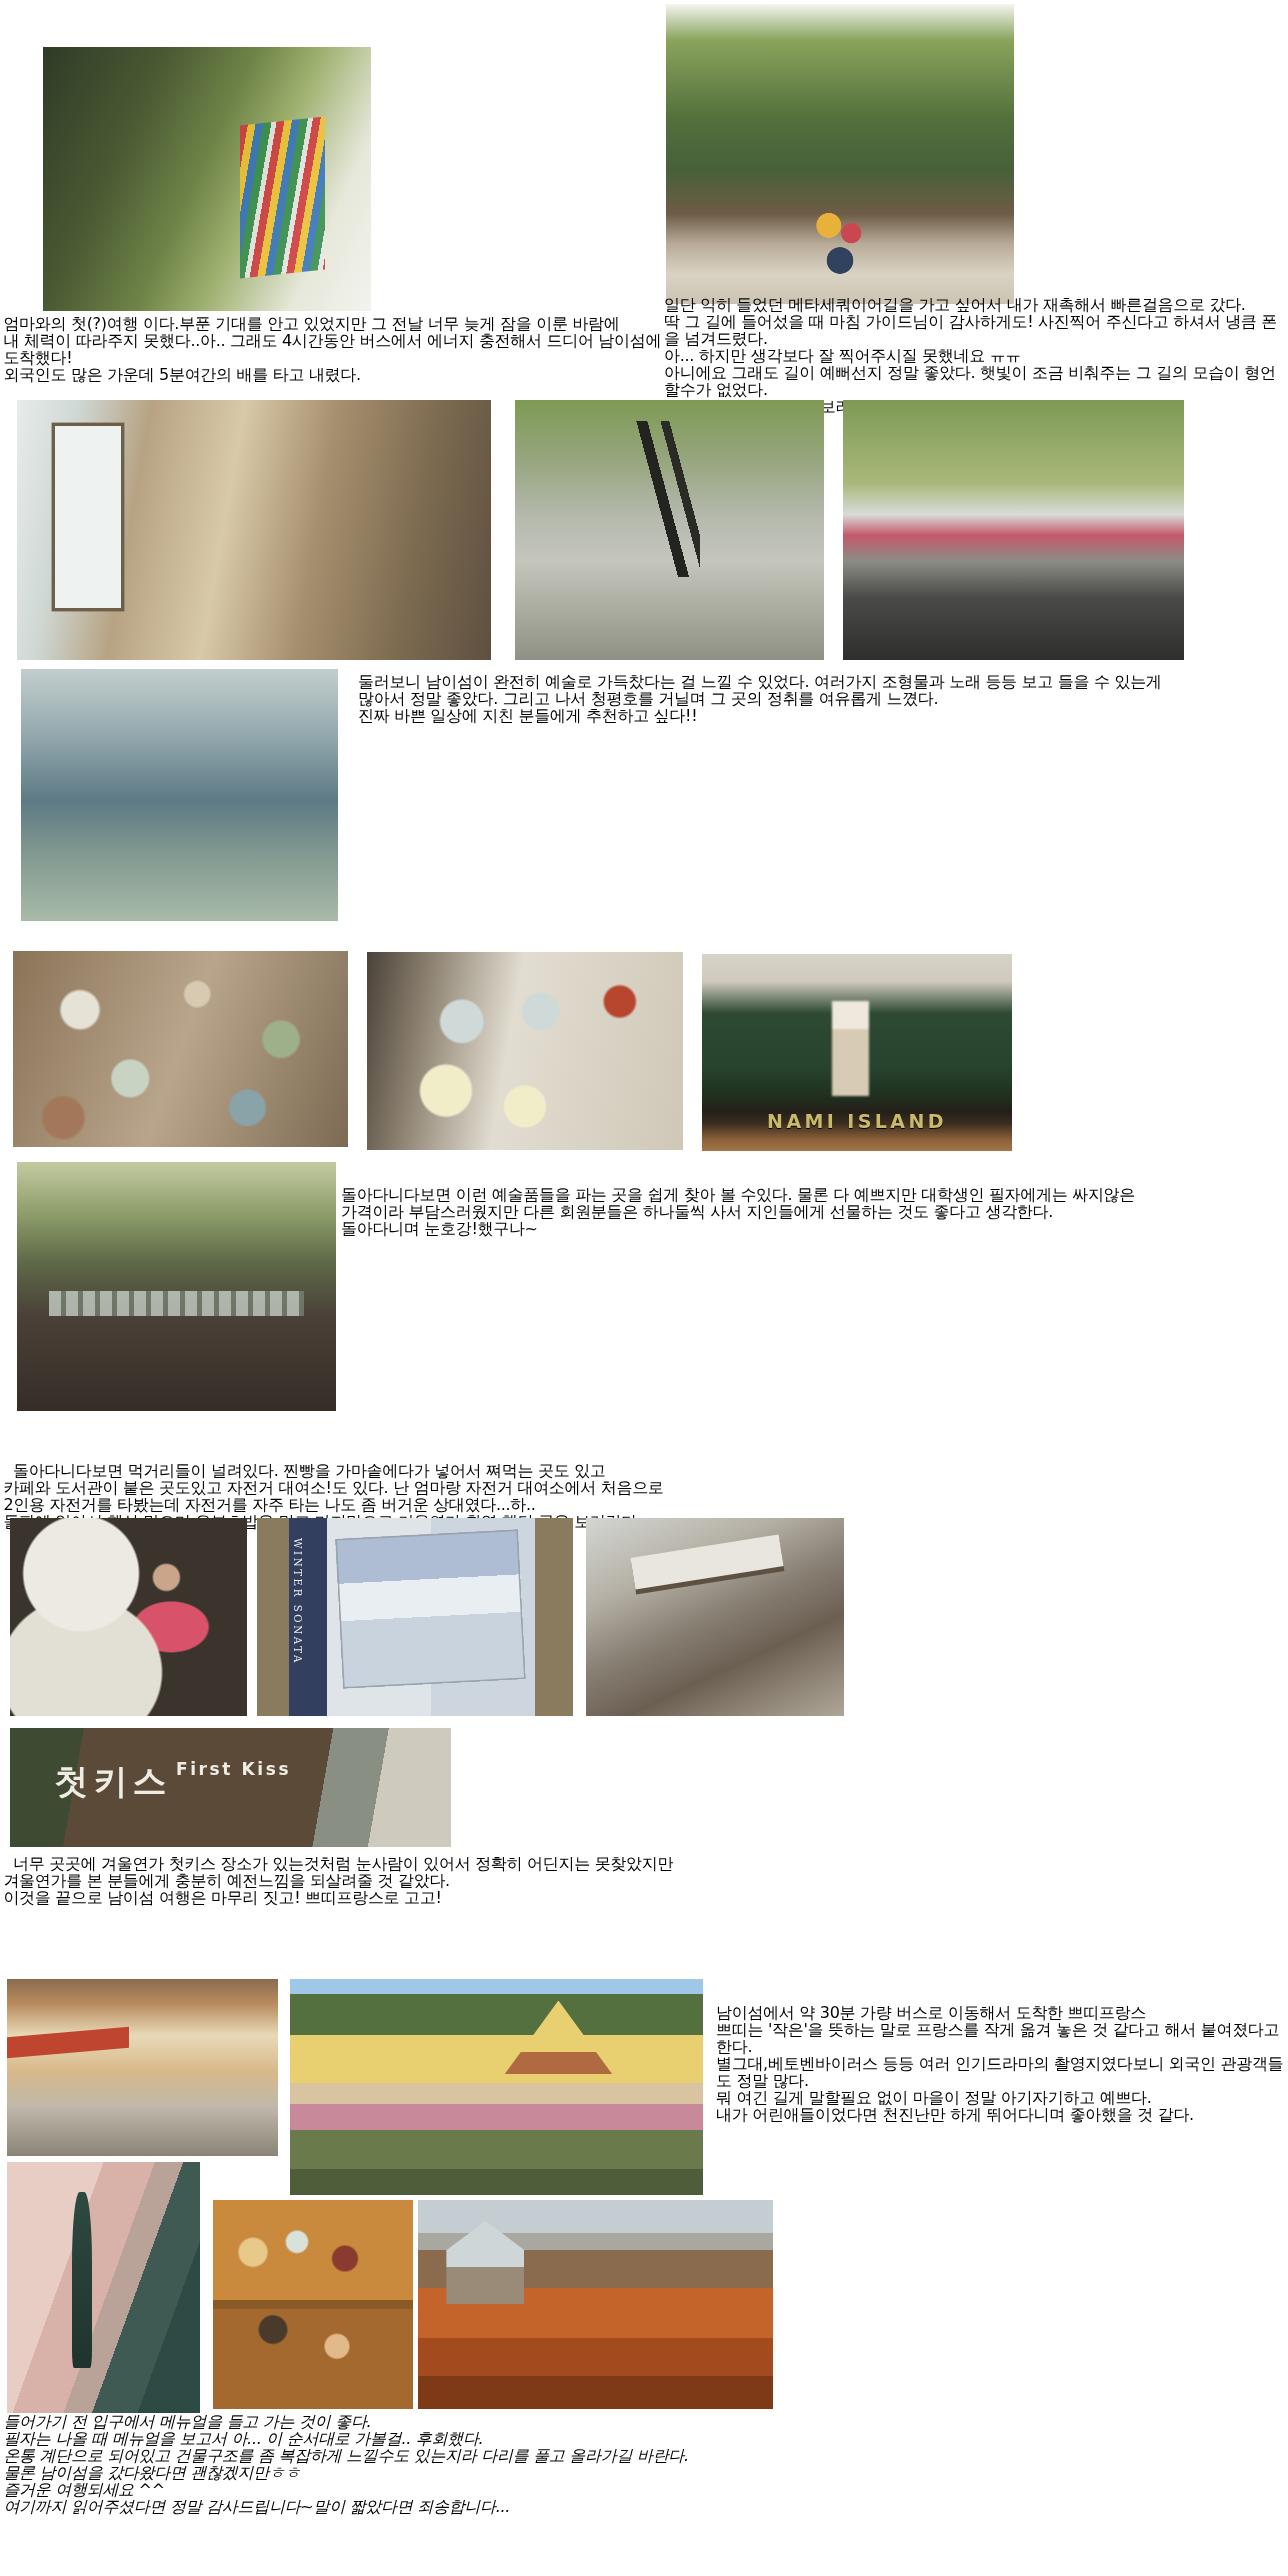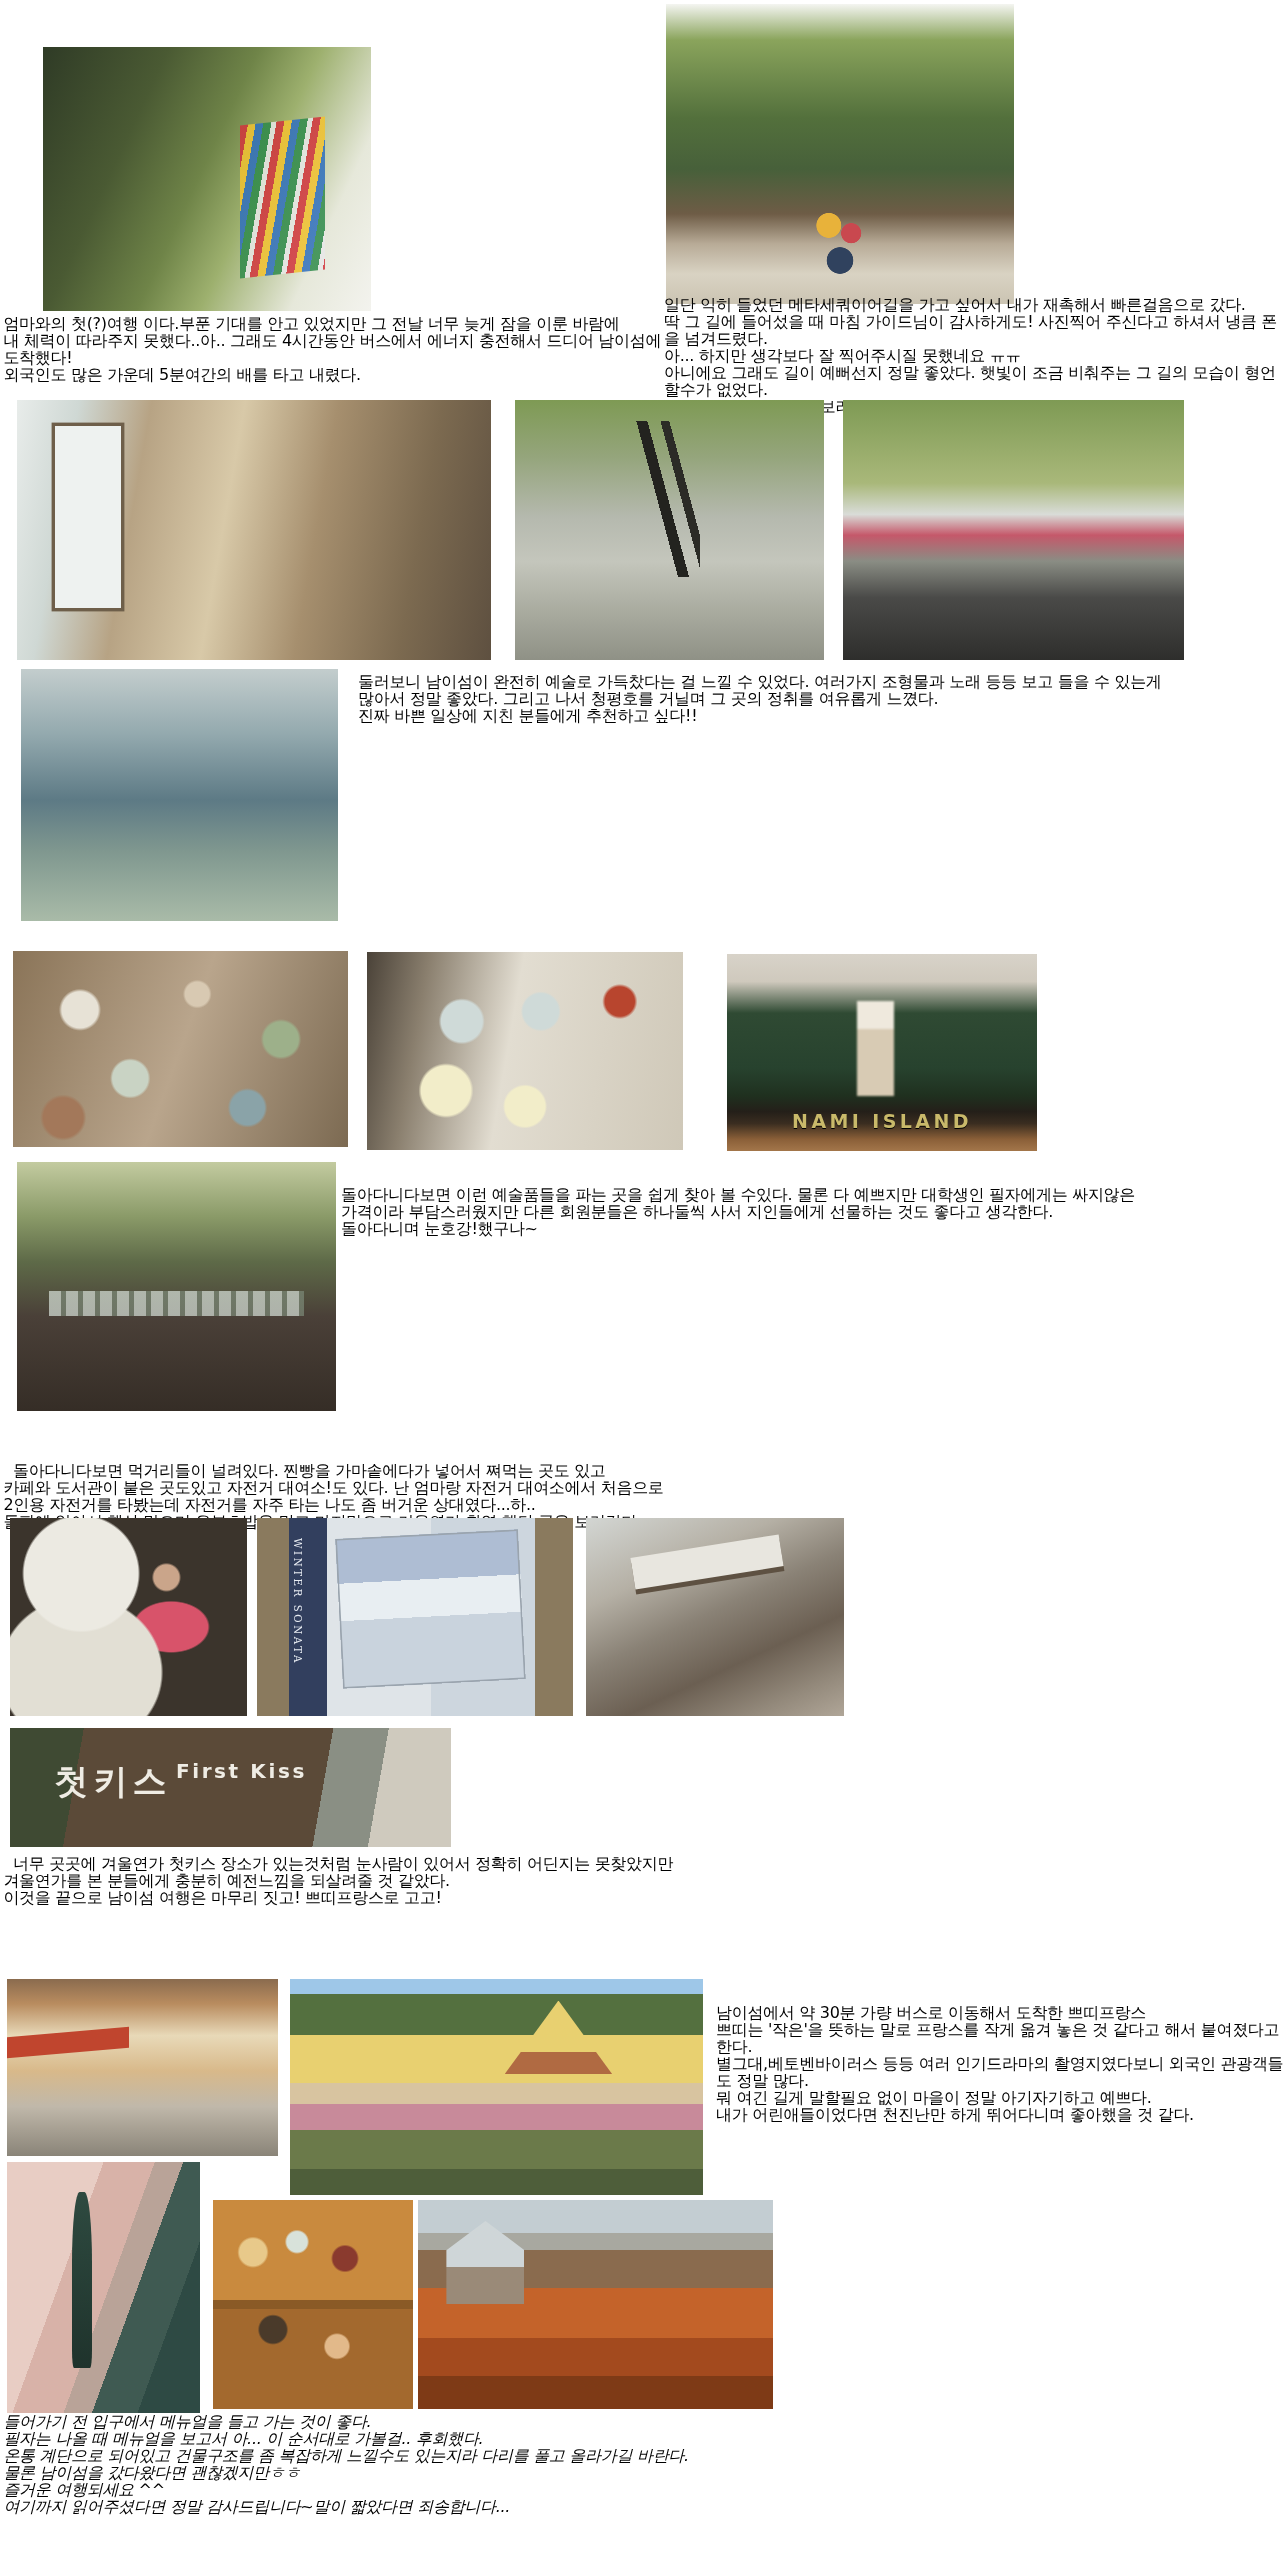--- a/index.html
+++ b/index.html
@@ -37,21 +37,21 @@
   .ph-winter{background:linear-gradient(90deg,#8a7a5e 0 10%,#323f5e 10% 22%,#dfe4e8 22% 55%,#cdd6de 55% 88%,#8a7a5e 88% 100%);}
   .ph-winter .strip-label{position:absolute;left:11%;top:10%;writing-mode:vertical-rl;color:#e8ecf2;font-size:10.2px;letter-spacing:2.6px;font-family:"DejaVu Serif","Liberation Serif",serif;}
   .ph-winter::after{content:"";position:absolute;left:26%;top:8%;width:58%;height:76%;
     background:linear-gradient(#aebdd3 0 30%,#e8eef2 30% 55%,#c9d3dd 55% 100%);
     box-shadow:inset 0 0 0 1.7px #9aa4ae;transform:rotate(-3deg);}
   .ph-picnic{background:linear-gradient(155deg,#d3d6d3 0%,#b5b0a5 28%,#8a8276 48%,#6b5f52 68%,#93897b 86%,#b0a698 100%);}
   .ph-picnic::after{content:"";position:absolute;left:18%;top:14%;width:58%;height:16%;background:#e8e6df;transform:rotate(-9deg);box-shadow:0 5.1px 0 #5e5142;}
   .ph-firstkiss{background:linear-gradient(100deg,#3f4a33 0 16%,#5b4a38 16% 70%,#8a8f84 70% 82%,#cfcabe 82% 100%);}
   .fk-wrap{position:absolute;left:10%;top:26%;color:#efece4;}
   .fk-kr{font-size:34px;font-weight:bold;letter-spacing:5.1px;}
-  .fk-en{font-size:20px;font-weight:bold;letter-spacing:2.6px;vertical-align:top;}
+  .fk-en{font-size:17px;font-weight:bold;letter-spacing:2.6px;vertical-align:top;}
   .ph-pf-court{background:linear-gradient(#8a6b4e 0%,#b98c5f 14%,#e8d9b8 32%,#d8b98a 52%,#c0b8aa 72%,#8a8478 100%);}
   .ph-pf-court::after{content:"";position:absolute;left:0;top:30%;width:45%;height:12%;background:#c0452e;transform:skewY(-5deg);}
   .ph-chalets{background:linear-gradient(#9ec7e8 0 7%,#54703f 7% 26%,#e8d070 26% 48%,#d8c4a0 48% 58%,#c88a9a 58% 70%,#6b7a4a 70% 88%,#4e5e3a 88% 100%);}
   .ph-chalets::after{content:"";position:absolute;left:52%;top:10%;width:26%;height:34%;background:linear-gradient(#e8d070 0 70%,#b06a42 70% 100%);clip-path:polygon(50% 0,100% 100%,0 100%);}
   .ph-fountain{background:linear-gradient(110deg,#e8cdc4 0 34%,#d8b2a8 34% 52%,#b9a398 52% 62%,#3f5a52 62% 78%,#2e4a44 78% 100%);}
   .ph-fountain::after{content:"";position:absolute;left:34%;top:12%;width:10%;height:70%;background:linear-gradient(#2e4a40,#1f332c);border-radius:40% 40% 10% 10%;}
   .ph-puppets{background:#b5762e;background-image:radial-gradient(circle at 20% 25%,#e8c98a 0 6%,transparent 7%),radial-gradient(circle at 42% 20%,#d8e2da 0 5%,transparent 6%),radial-gradient(circle at 66% 28%,#8a3a2e 0 6%,transparent 7%),radial-gradient(circle at 30% 62%,#4a3a2a 0 7%,transparent 8%),radial-gradient(circle at 62% 70%,#e2b98a 0 6%,transparent 7%),linear-gradient(#c98a3e 0 48%,#8a5a26 48% 52%,#a3692e 52% 100%);}
   .ph-autumn{background:linear-gradient(#c3cdd2 0 16%,#a8a8a0 16% 24%,#8a6b4e 24% 42%,#c4632a 42% 66%,#a34a1e 66% 84%,#7e3a16 84% 100%);}
   .ph-autumn::after{content:"";position:absolute;left:8%;top:10%;width:22%;height:40%;background:linear-gradient(#cfd6d8 0 55%,#9a8a78 55% 100%);clip-path:polygon(50% 0,100% 35%,100% 100%,0 100%,0 35%);}
 
@@ -84,21 +84,21 @@
   <div class="ph ph-lake2" style="left:21px;top:669px;width:317px;height:252px;"></div>
 
   <div class="txt" style="left:358px;top:673px;width:860px;">
     <p>둘러보니 남이섬이 완전히 예술로 가득찼다는 걸 느낄 수 있었다. 여러가지 조형물과 노래 등등 보고 들을 수 있는게</p>
     <p>많아서 정말 좋았다. 그리고 나서 청평호를 거닐며 그 곳의 정취를 여유롭게 느꼈다.</p>
     <p>진짜 바쁜 일상에 지친 분들에게 추천하고 싶다!!</p>
   </div>
 
   <div class="ph ph-pottery" style="left:12.8px;top:951px;width:335px;height:196px;"></div>
   <div class="ph ph-cups" style="left:367px;top:952px;width:316px;height:198px;"></div>
-  <div class="ph ph-nami" style="left:702px;top:954px;width:310px;height:197px;margin-left:25px;">
+  <div class="ph ph-nami" style="left:702px;top:954px;width:310px;height:197px;">
     <div class="nami-label">NAMI ISLAND</div>
   </div>
   <div class="ph ph-art-tables" style="left:17px;top:1162px;width:319px;height:249px;"></div>
 
   <div class="txt" style="left:341px;top:1186px;width:920px;">
     <p>돌아다니다보면 이런 예술품들을 파는 곳을 쉽게 찾아 볼 수있다. 물론 다 예쁘지만 대학생인 필자에게는 싸지않은</p>
     <p>가격이라 부담스러웠지만 다른 회원분들은 하나둘씩 사서 지인들에게 선물하는 것도 좋다고 생각한다.</p>
     <p>돌아다니며 눈호강!했구나~</p>
   </div>
 

